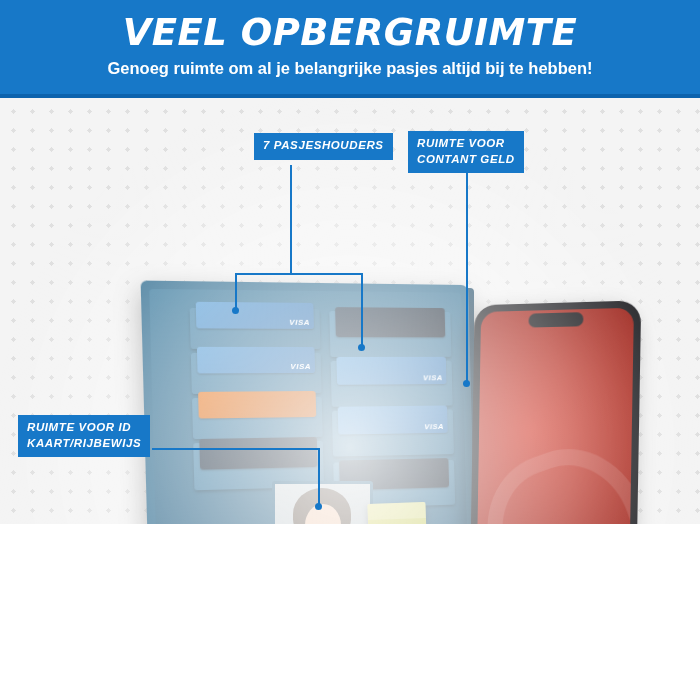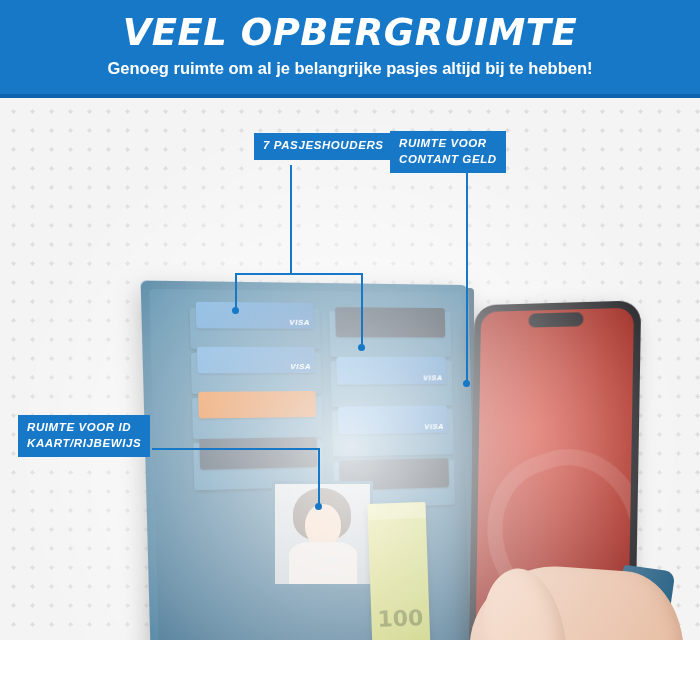--- a/index.html
+++ b/index.html
@@ -9,21 +9,21 @@
   body {
     width: 700px;
     height: 700px;
     font-family: "Liberation Sans", sans-serif;
     background: #ffffff;
     overflow: hidden;
   }
   #page {
     position: relative;
     width: 700px;
-    height: 640px;
+    height: 524px;
     overflow: hidden;
     background: #86efac;
   }
 
   
   .header {
     position: absolute;
     left: 0; top: 0;
     width: 700px;
     height: 98px;
@@ -88,21 +88,21 @@
     font-weight: bold;
     font-style: italic;
     letter-spacing: 0.6px;
     line-height: 1.35;
     padding: 5px 9px 6px 9px;
     text-transform: uppercase;
     box-sizing: border-box;
     white-space: pre-line;
   }
   #callout-pasjeshouders { left: 230px; top: 133px; margin-left: 24px; }
-  #callout-contantgeld  { left: 390px; top: 131px; font-style: italic; }
+  #callout-contantgeld  { left: 408px; top: 131px; font-style: italic; }
   #callout-idkaart      { left: 18px;  top: 415px; }
 
   .leader {
     position: absolute;
     background: #1778c8;
   }
   .leader-v { width: 2px; }
   .leader-h { height: 2px; }
 
   .dot-end {

